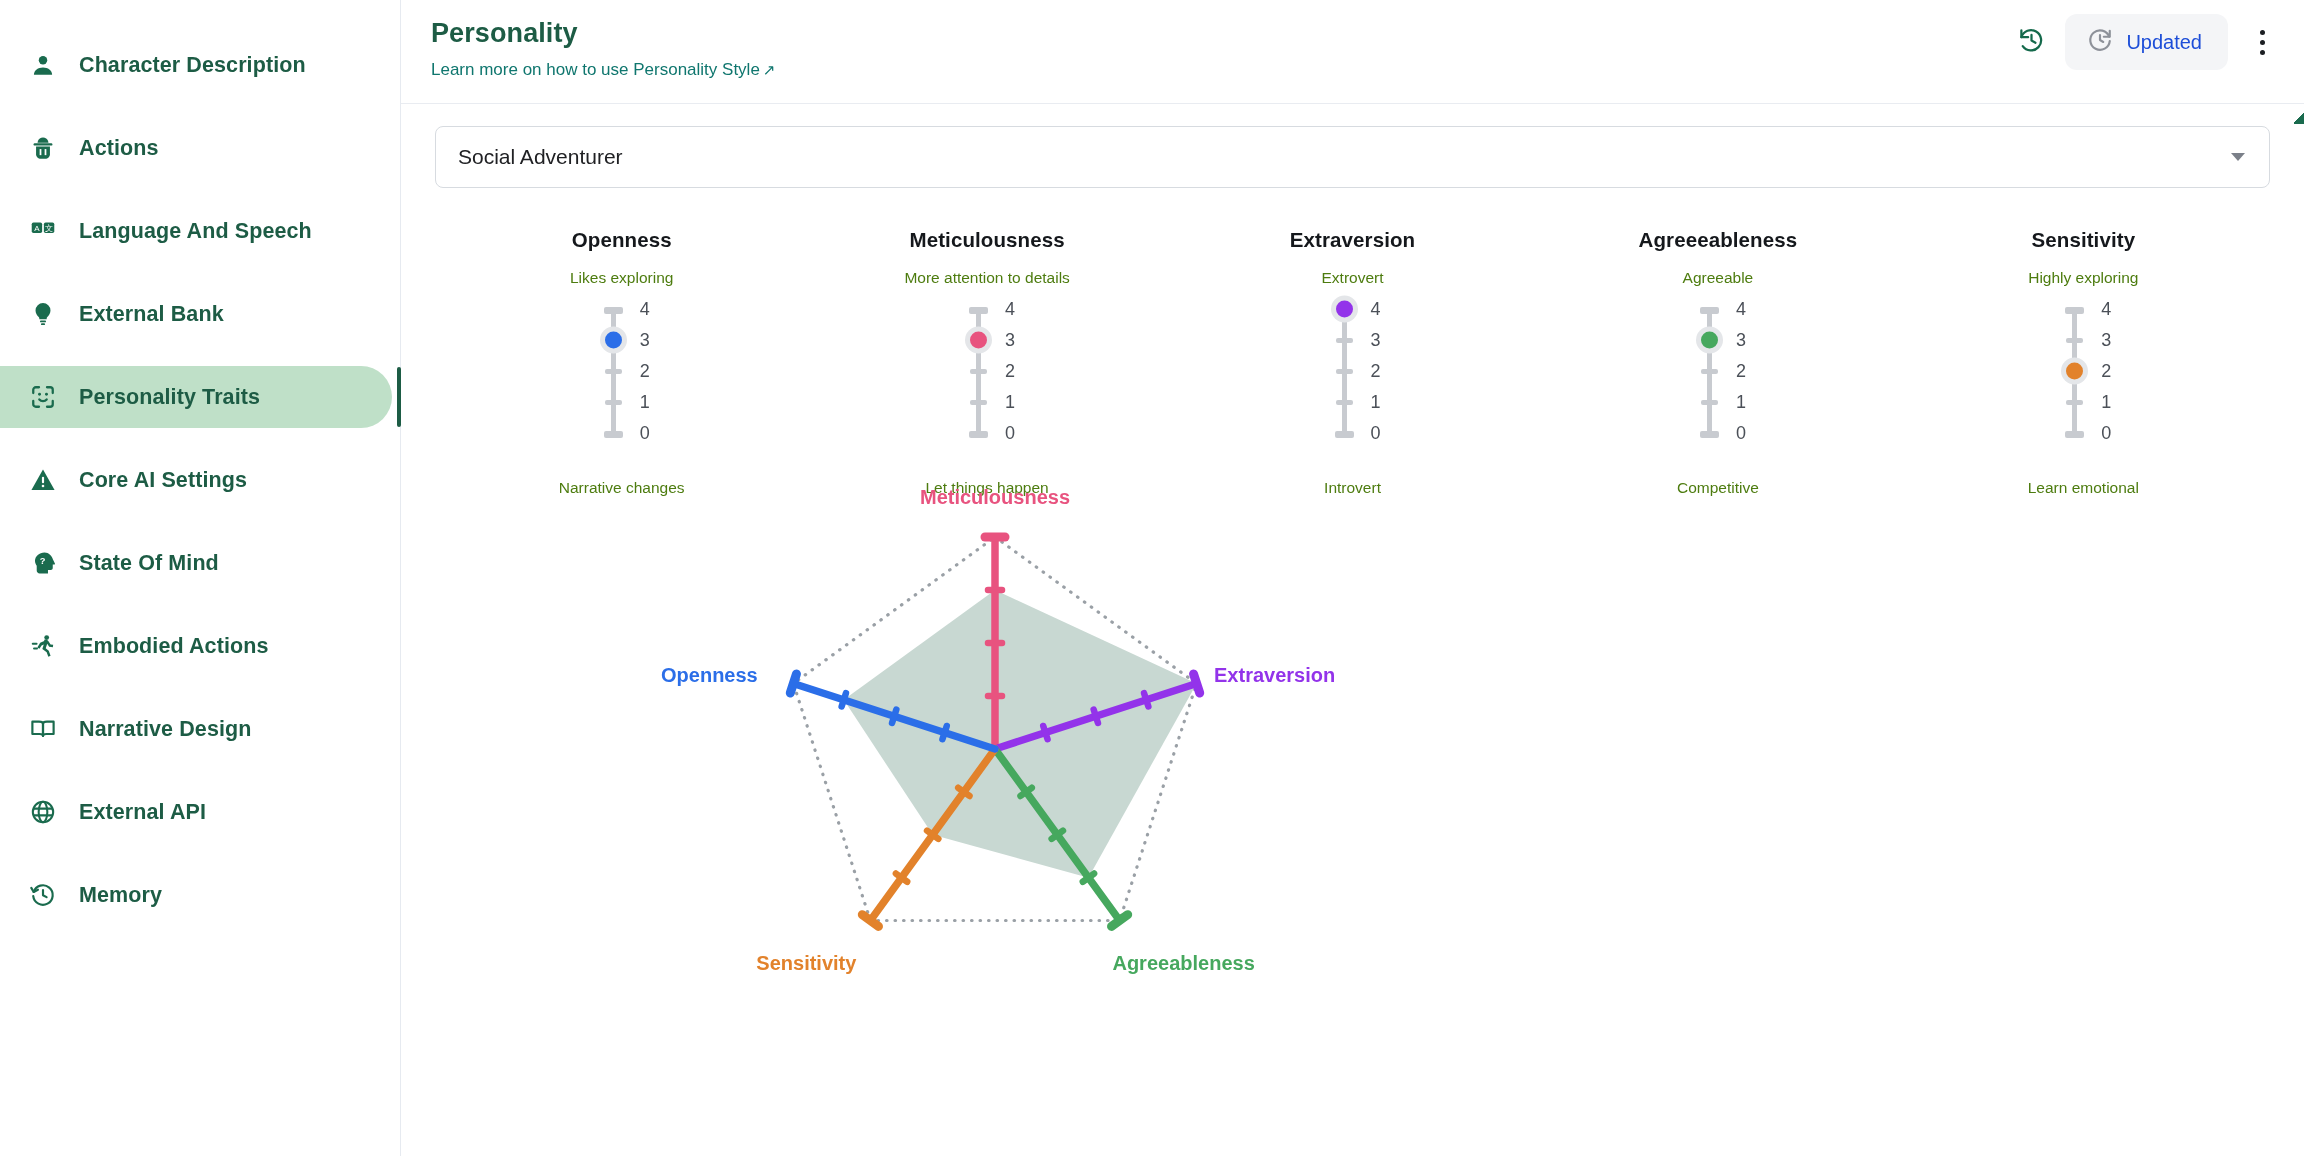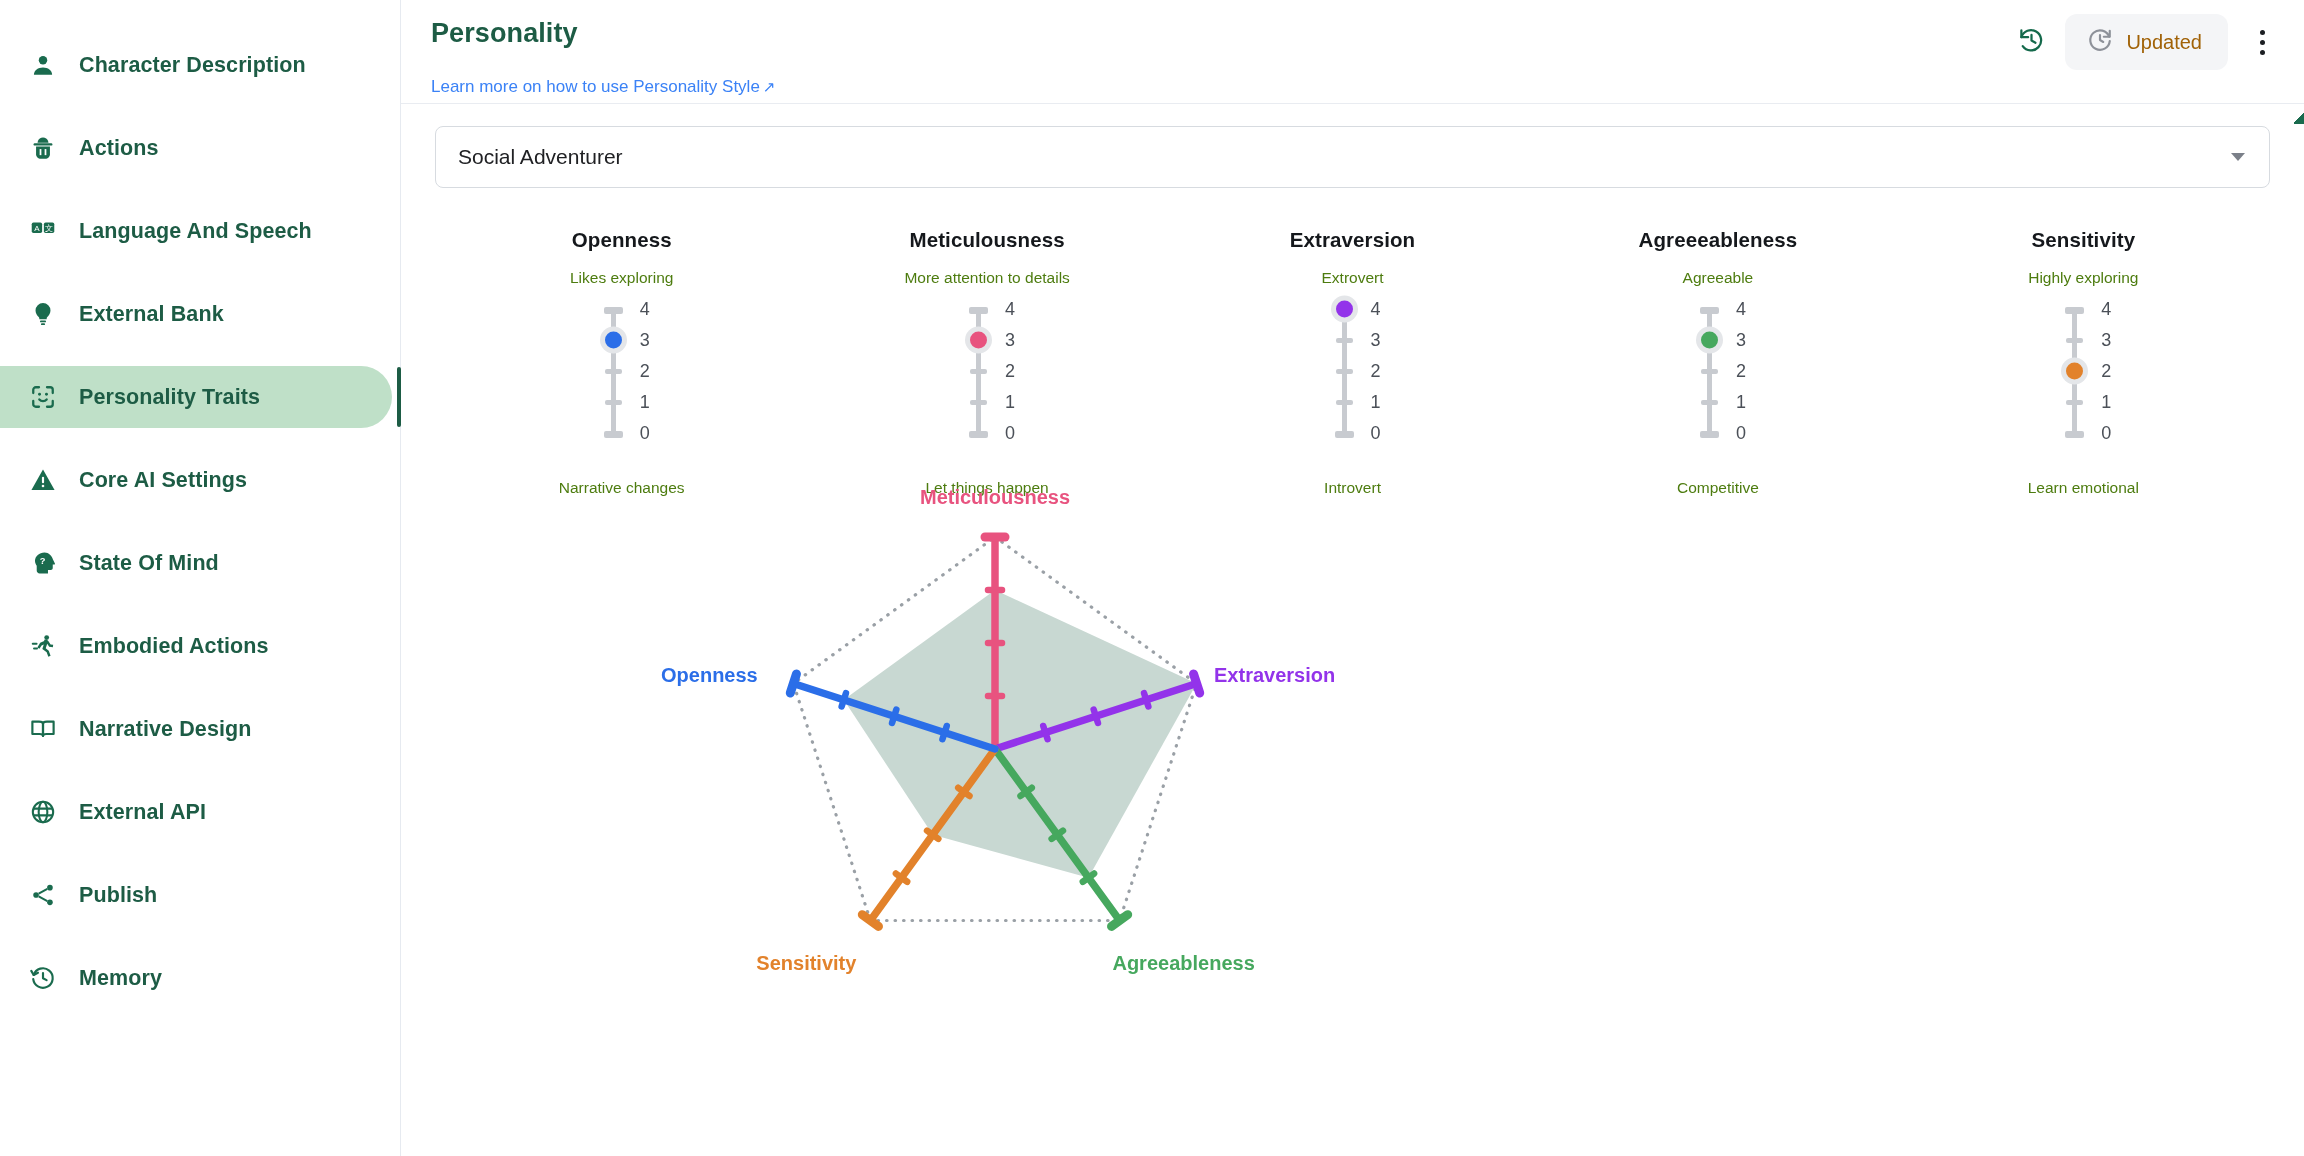--- a/index.html
+++ b/index.html
@@ -62,22 +62,22 @@
     display: flex; align-items: flex-start;
     padding: 12px 26px 0 26px;
     position: relative;
   }
   .title-wrap { padding-left: 4px; padding-top: 6px; }
   .page-title {
     font-size: 27px; font-weight: 700; color: #1d5c45;
     letter-spacing: .1px;
   }
   .page-sub {
-    margin-top: 28px;
-    font-size: 17px; color: #3b82f6;
+    margin-top: 11px;
+    font-size: 17px; color: #0f766e;
     cursor: pointer;
     white-space: nowrap;
   }
   .page-sub .arrow { font-size: 15px; margin-left: 3px; }
 
   .topbar-actions {
     position: absolute; right: 18px; top: 14px;
     display: flex; align-items: center; gap: 4px;
   }
   .icon-btn {
@@ -89,21 +89,21 @@
   .status-chip {
     display: flex; align-items: center; gap: 13px;
     background: #f4f5f7;
     border-radius: 12px;
     height: 56px;
     padding: 0 26px 0 22px;
     cursor: pointer;
     margin: 0 6px;
   }
   .status-chip svg { width: 26px; height: 26px; }
-  .status-chip .label { font-size: 20px; color: #a16207; font-weight: 400; }
+  .status-chip .label { font-size: 20px; color: #1d4ed8; font-weight: 400; }
   .kebab { display: flex; flex-direction: column; gap: 5px; align-items: center; }
   .kebab i { width: 5px; height: 5px; border-radius: 50%; background: #1c1f23; display: block; }
 
   
   .scroll-indicator {
     position: absolute; right: 0; top: 110px;
     width: 10px; height: 14px;
     background: linear-gradient(135deg, transparent 50%, #1a6b4e 50%);
   }
 
@@ -304,33 +304,20 @@
         <span class="nav-icon">
           <svg viewBox="0 0 24 24">
             <g fill="none" stroke="#1a6b4e" stroke-width="1.9">
               <circle cx="12" cy="12" r="9.4"></circle>
               <ellipse cx="12" cy="12" rx="4" ry="9.4"></ellipse>
               <path d="M2.9 8.9h18.2M2.9 15.1h18.2"></path>
             </g>
           </svg>
         </span>
         <span class="nav-label">External API</span>
-      </div>
-      <div class="nav-item">
-        <span class="nav-icon">
-          <svg viewBox="0 0 24 24">
-            <circle cx="18.4" cy="5.2" r="2.6"></circle>
-            <circle cx="5.6" cy="12" r="2.6"></circle>
-            <circle cx="18.4" cy="18.8" r="2.6"></circle>
-            <g stroke="#1a6b4e" stroke-width="1.9">
-              <path d="M8 10.7 16 6.4M8 13.3l8 4.3"></path>
-            </g>
-          </svg>
-        </span>
-        <span class="nav-label">Publish</span>
       </div>
       <div class="nav-item">
         <span class="nav-icon">
           <svg viewBox="0 0 24 24">
             <g fill="none" stroke="#1a6b4e" stroke-width="2" stroke-linecap="round" stroke-linejoin="round">
               <path d="M3.4 9.2A9 9 0 1 1 3 13"></path>
               <polyline points="1.2 5.4 3.4 9.2 7.3 7.1"></polyline>
               <polyline points="12 7.4 12 12.2 15.3 14"></polyline>
             </g>
           </svg>

